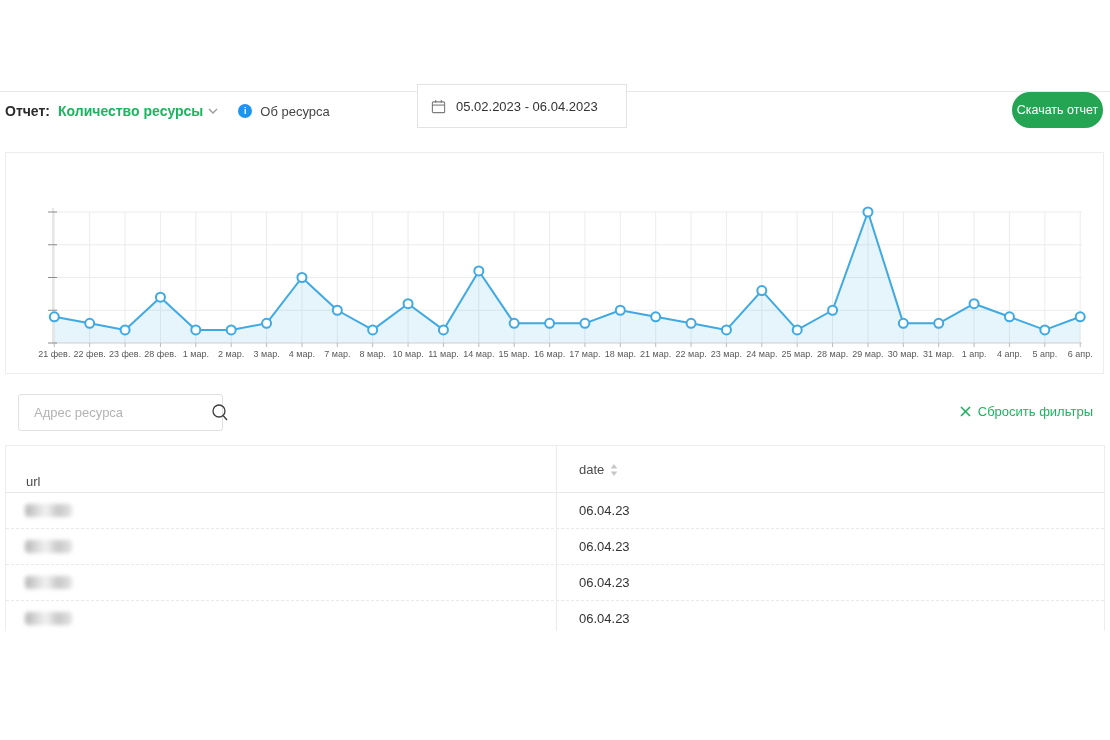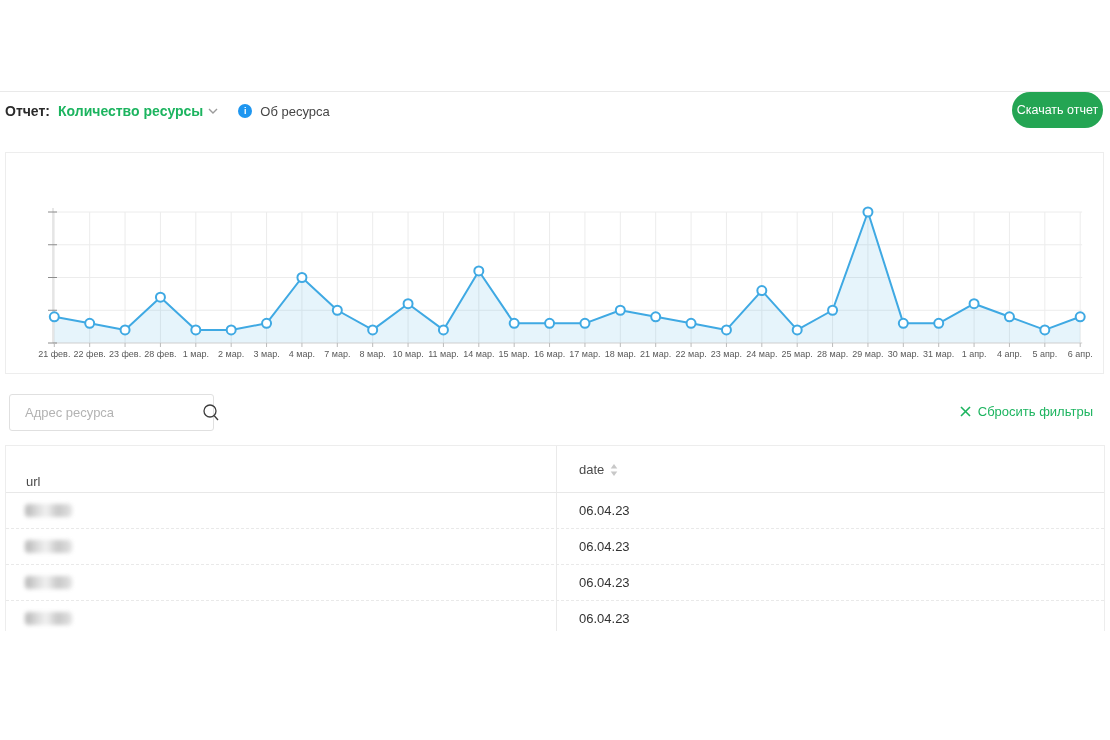--- a/index.html
+++ b/index.html
@@ -27,21 +27,21 @@
                   border-radius:18px; background:#24a553; color:#fff; font-size:12.5px;
                   font-family:"Liberation Sans", sans-serif; cursor:pointer; z-index:2; }
 
   
   .chart-card { position:absolute; left:5px; top:152px; width:1099px; height:222px;
                 background:#fff; border:1px solid #ededed; }
   .chart-title { position:absolute; left:12px; top:14px; font-size:13px; color:#404040; }
   #chart-svg { position:absolute; left:0; top:0; }
 
   
-  .search-box { position:absolute; left:9px; top:394px; width:205px; height:37px; background:#fff;
+  .search-box { position:absolute; left:18px; top:394px; width:205px; height:37px; background:#fff;
                 border:1px solid #e0e0e0; border-radius:3px; display:flex; align-items:center; }
   .search-input { flex:1; border:none; outline:none; padding-left:15px; font-size:13px; color:#333;
                   font-family:"Liberation Sans", sans-serif; background:transparent; }
   .search-input::placeholder { color:#b3b3b3; }
   .search-icon-btn { width:34px; height:100%; display:flex; align-items:center; justify-content:center;
                      background:none; border:none; cursor:pointer; }
   .reset-filters { position:absolute; right:17px; top:404px; display:flex; align-items:center; cursor:pointer; }
   .reset-label { margin-left:7px; font-size:13px; color:#1cb45f; }
 
   
@@ -76,20 +76,31 @@
             <polyline points="1,1 5,5 9,1" fill="none" stroke="#9b9b9b" stroke-width="1.4"></polyline>
           </svg>
       </span>
     </span>
     <span class="about-report">
       <span class="info-circle">i</span>
       <span class="about-label">Об ресурса</span>
     </span>
   </div>
 
+  <div class="date-box">
+    <span style="display:flex;">
+      <svg width="15" height="15" viewBox="0 0 16 16" fill="none" stroke="#7d7d7d" stroke-width="1.2">
+        <rect x="1.5" y="3" width="13" height="11.5" rx="1"></rect>
+        <line x1="1.5" y1="6.5" x2="14.5" y2="6.5"></line>
+        <line x1="5" y1="1" x2="5" y2="4"></line>
+        <line x1="11" y1="1" x2="11" y2="4"></line>
+      </svg>
+    </span>
+    <span class="date-text">05.02.2023 - 06.04.2023</span>
+  </div>
 
   <button class="download-btn">Скачать отчет</button>
 
   <div class="chart-card">
     <svg id="chart-svg" width="1099" height="222">
         <line x1="47" y1="157.25" x2="1076.2" y2="157.25" stroke="#ececec" stroke-width="1"></line>
         <line x1="47" y1="124.5" x2="1076.2" y2="124.5" stroke="#ececec" stroke-width="1"></line>
         <line x1="47" y1="91.75" x2="1076.2" y2="91.75" stroke="#ececec" stroke-width="1"></line>
         <line x1="47" y1="59" x2="1076.2" y2="59" stroke="#ececec" stroke-width="1"></line>
         <line x1="48.3" y1="59" x2="48.3" y2="190" stroke="#ececec" stroke-width="1"></line>

